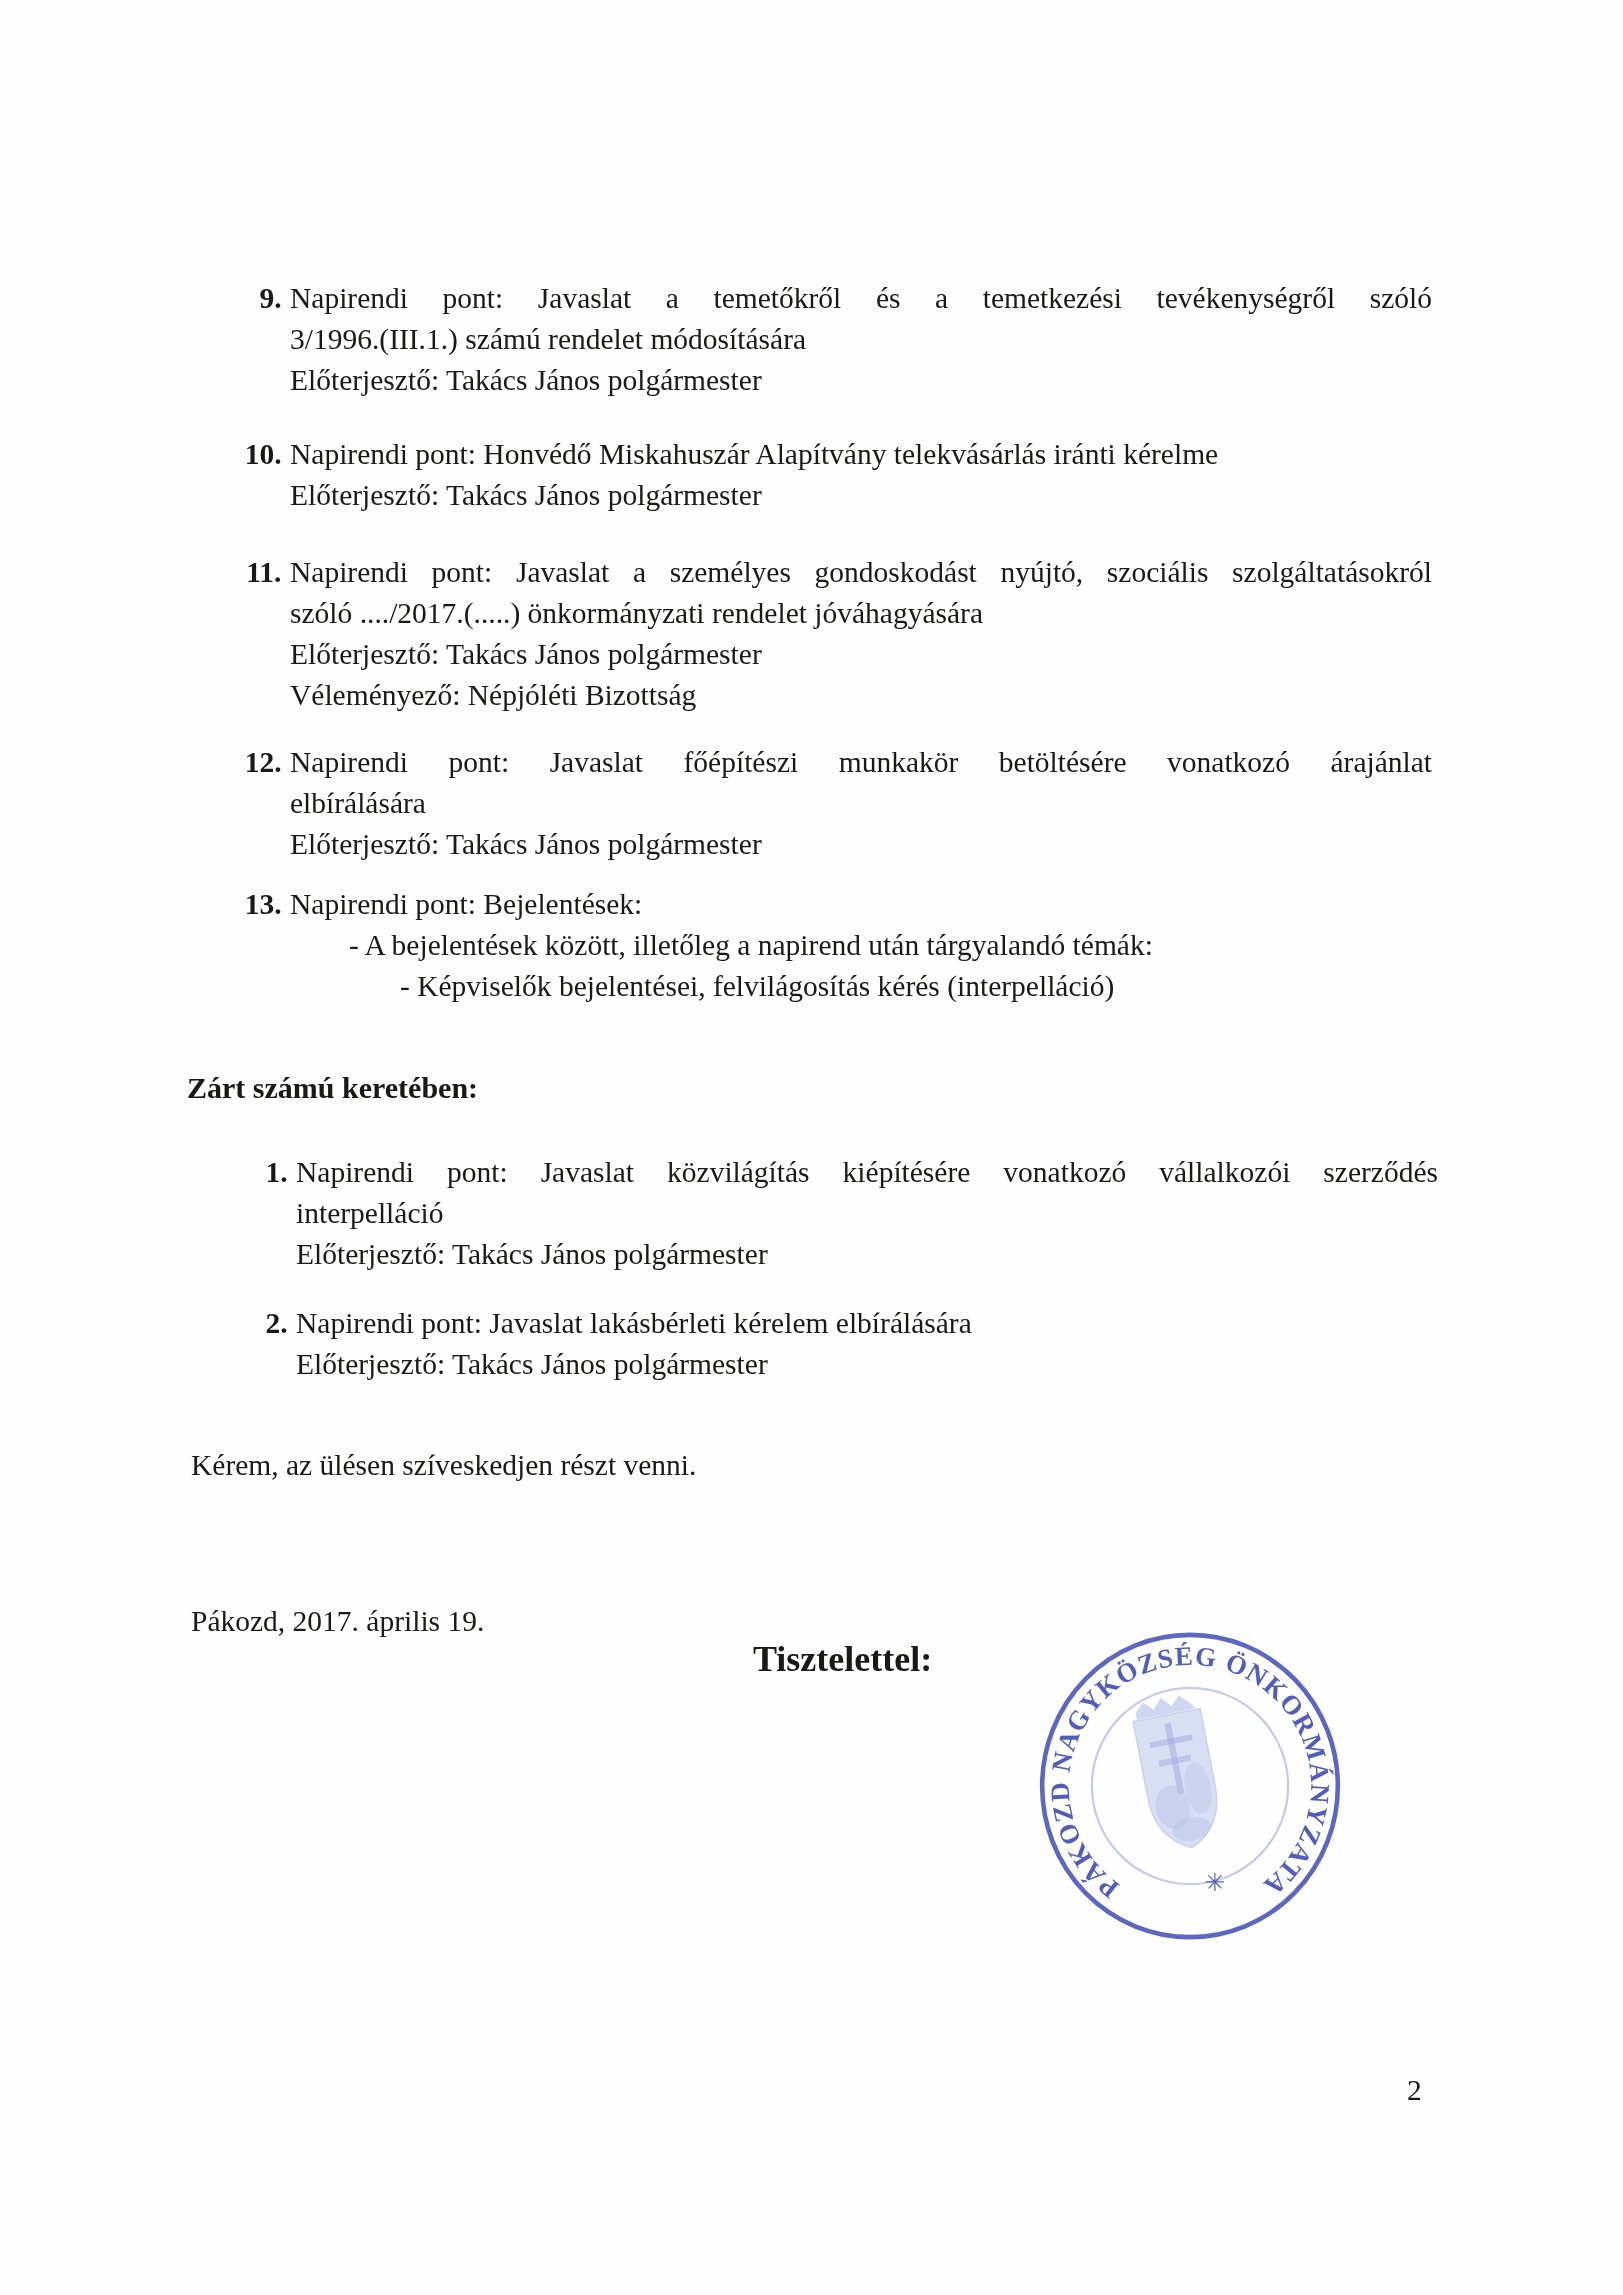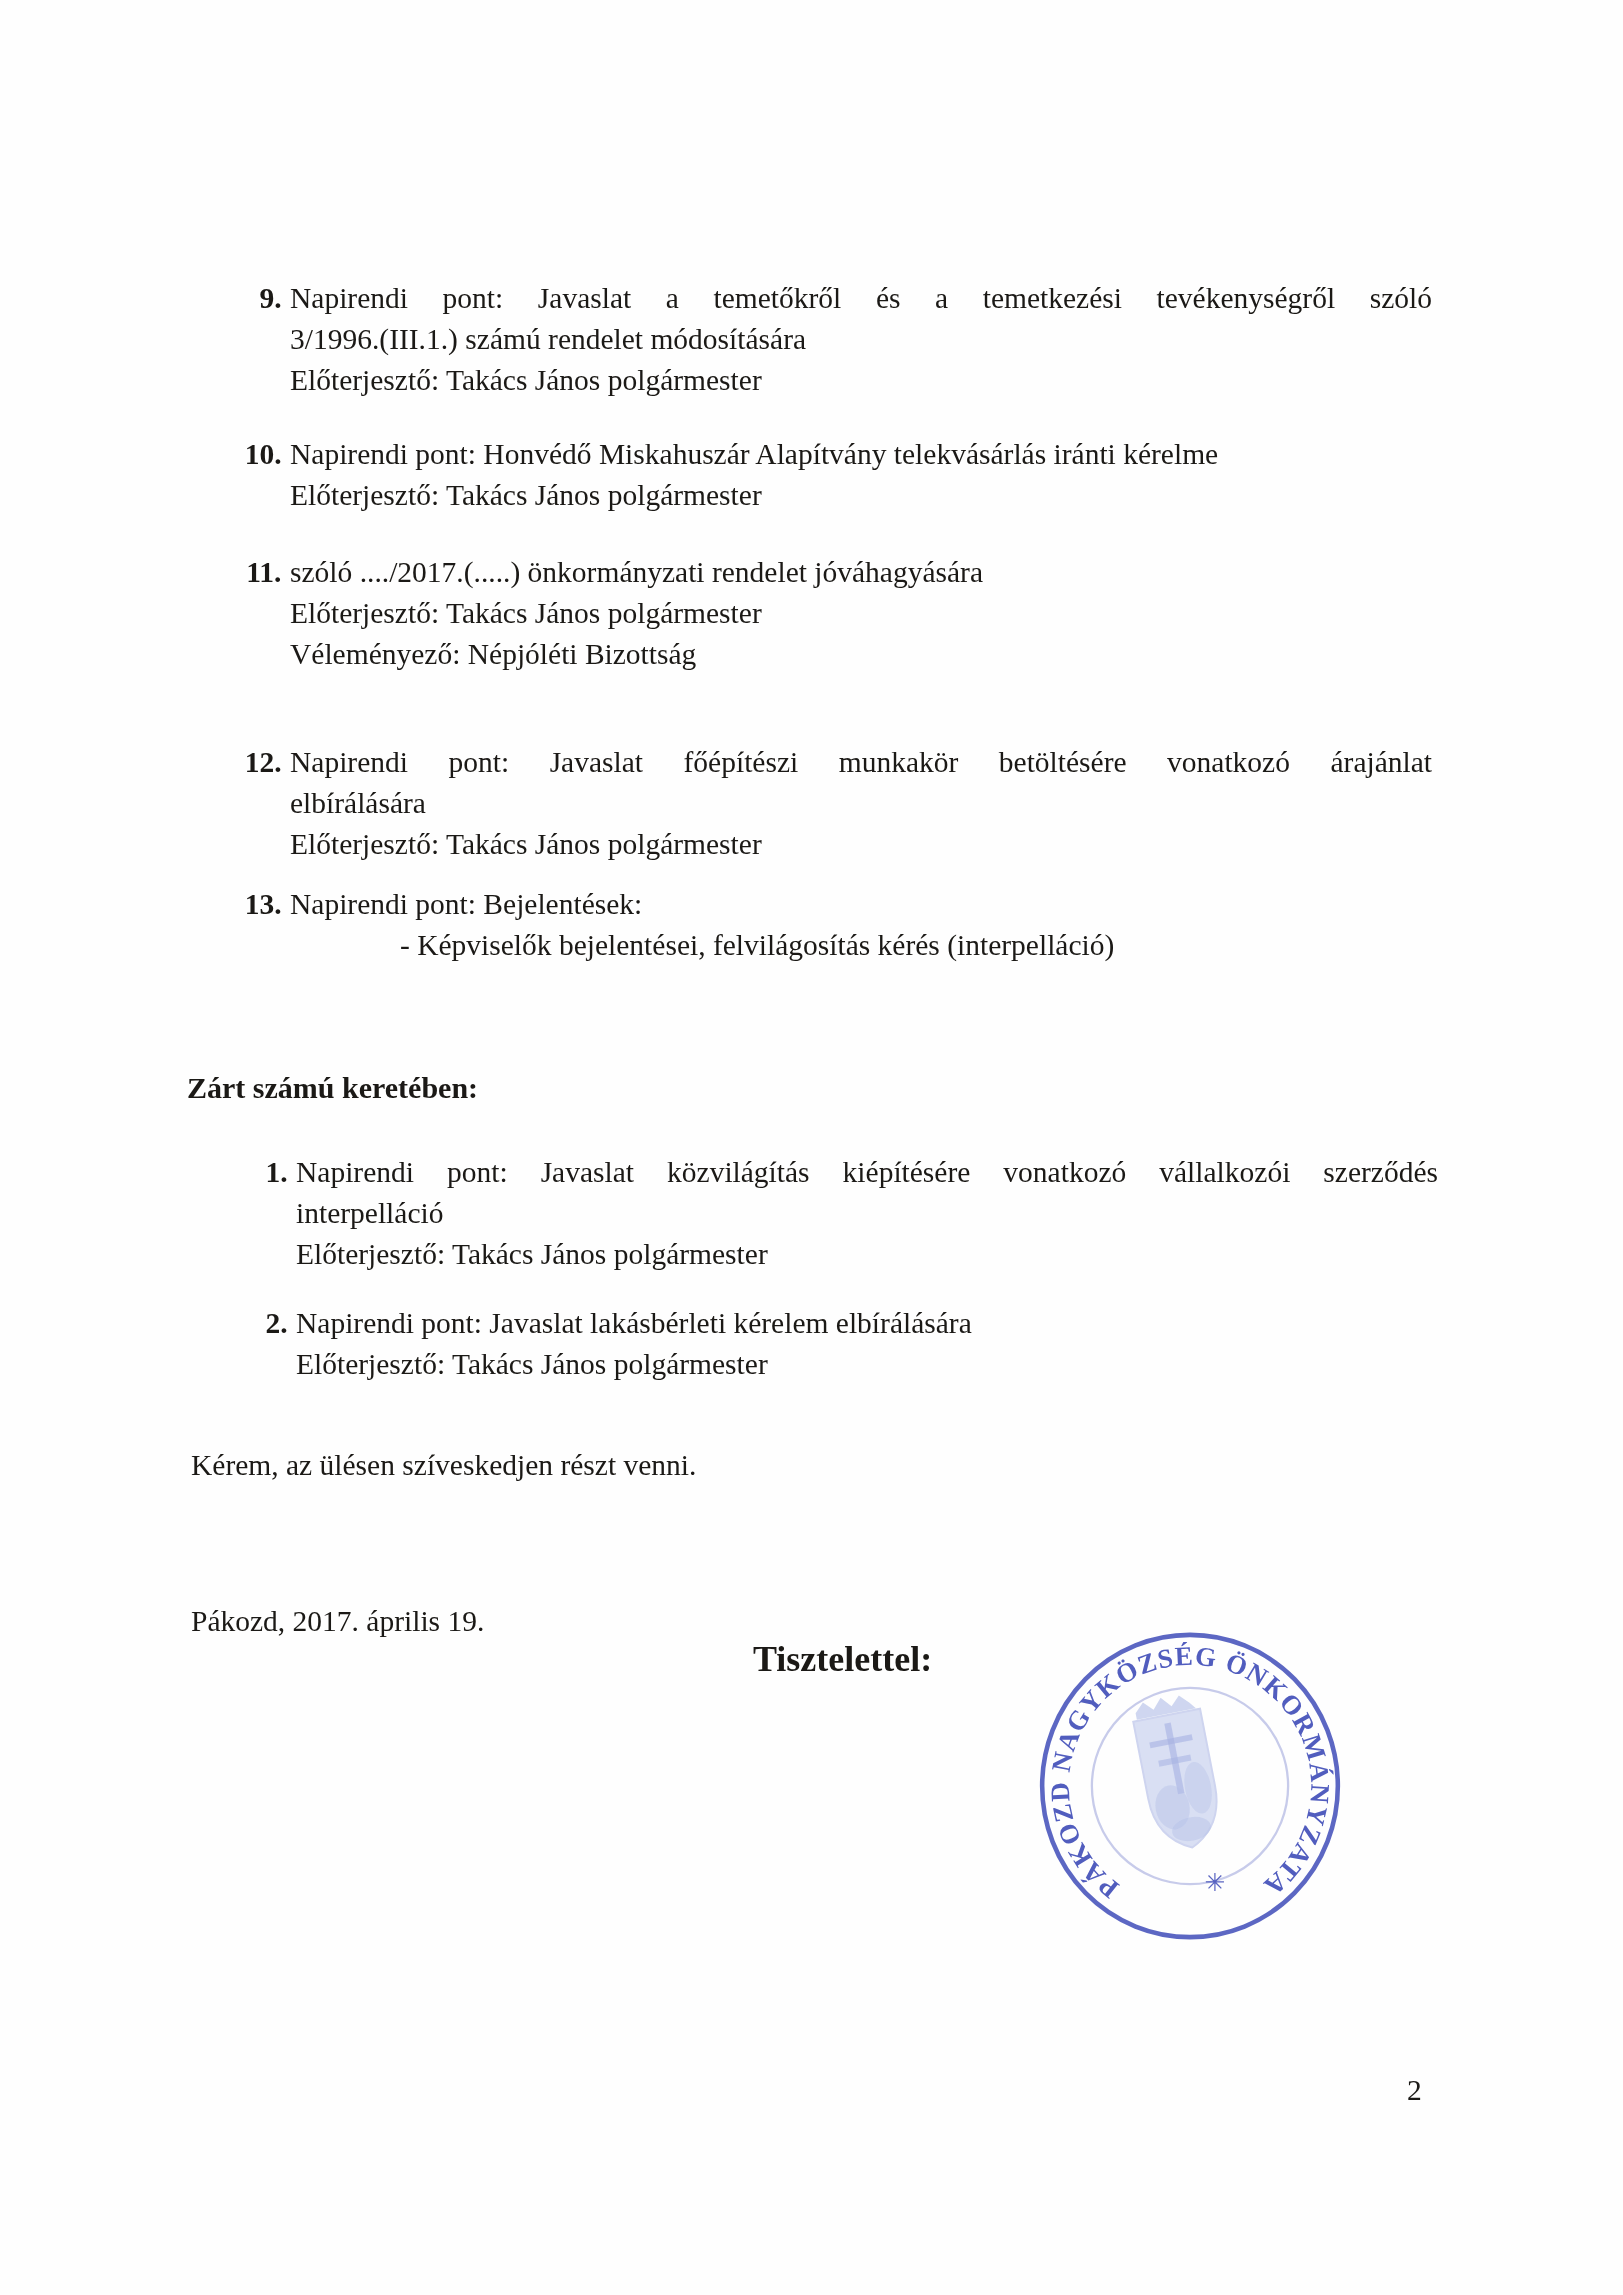--- a/index.html
+++ b/index.html
@@ -41,35 +41,37 @@
   </div>
 
   <div class="item" style="left:290px;top:434px;">
     <span class="num">10.</span>
     <div class="line"><span class="lbl">Napirendi pont:</span> <span>Honvédő Miskahuszár Alapítvány telekvásárlás iránti kérelme</span></div>
     <div class="line"><span class="lbl">Előterjesztő:</span> <span>Takács János polgármester</span></div>
   </div>
 
   <div class="item" style="left:290px;top:552px;">
     <span class="num">11.</span>
+    <div class="jline"><span class="lbl">Napirendi pont:</span> <span>Javaslat a személyes gondoskodást nyújtó, szociális szolgáltatásokról</span></div>
     <div class="line">szóló ..../2017.(.....) önkormányzati rendelet jóváhagyására</div>
     <div class="line"><span class="lbl">Előterjesztő:</span> <span>Takács János polgármester</span></div>
     <div class="line"><span class="lbl">Véleményező:</span> <span>Népjóléti Bizottság</span></div>
   </div>
 
   <div class="item" style="left:290px;top:742px;">
     <span class="num">12.</span>
     <div class="jline"><span class="lbl">Napirendi pont:</span> <span>Javaslat főépítészi munkakör betöltésére vonatkozó árajánlat</span></div>
     <div class="line">elbírálására</div>
     <div class="line"><span class="lbl">Előterjesztő:</span> <span>Takács János polgármester</span></div>
   </div>
 
   <div class="item" style="left:290px;top:884px;">
     <span class="num">13.</span>
     <div class="line"><span class="lbl">Napirendi pont:</span> <span>Bejelentések:</span></div>
+    <div class="line bullet1">- A bejelentések között, illetőleg a napirend után tárgyalandó témák:</div>
     <div class="line bullet2">- Képviselők bejelentései, felvilágosítás kérés (interpelláció)</div>
   </div>
 
   <div class="heading" style="top:1071px;">Zárt számú keretében:</div>
 
   <div class="item" style="left:296px;top:1152px;">
     <span class="num">1.</span>
     <div class="jline"><span class="lbl">Napirendi pont:</span> <span>Javaslat közvilágítás kiépítésére vonatkozó vállalkozói szerződés</span></div>
     <div class="line">interpelláció</div>
     <div class="line"><span class="lbl">Előterjesztő:</span> <span>Takács János polgármester</span></div>

